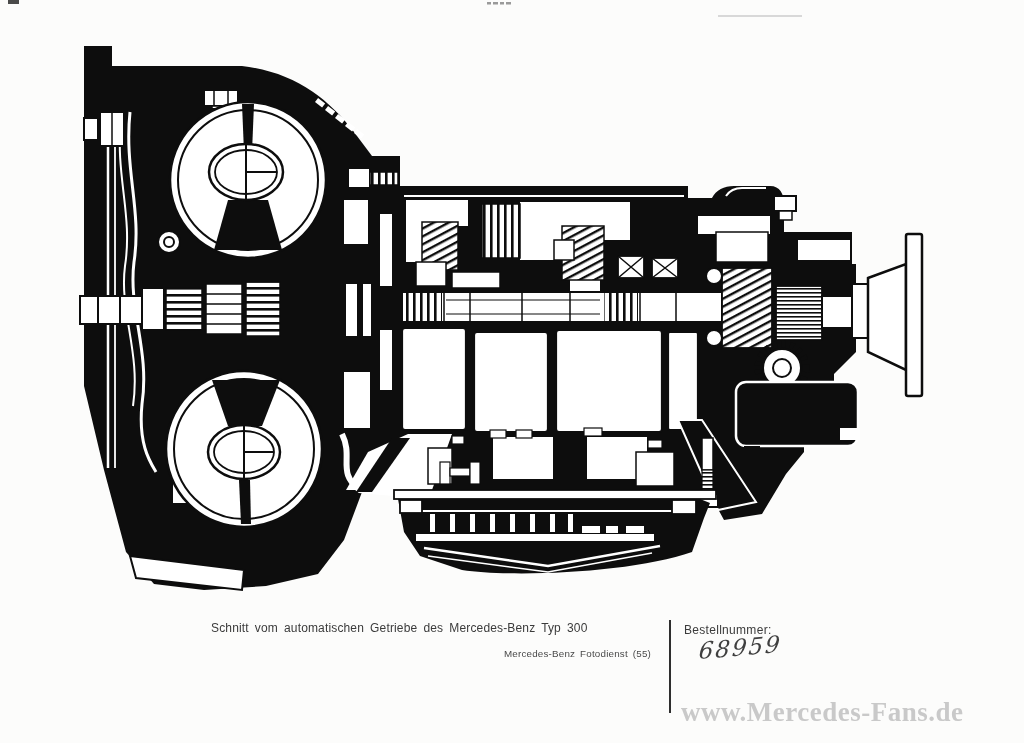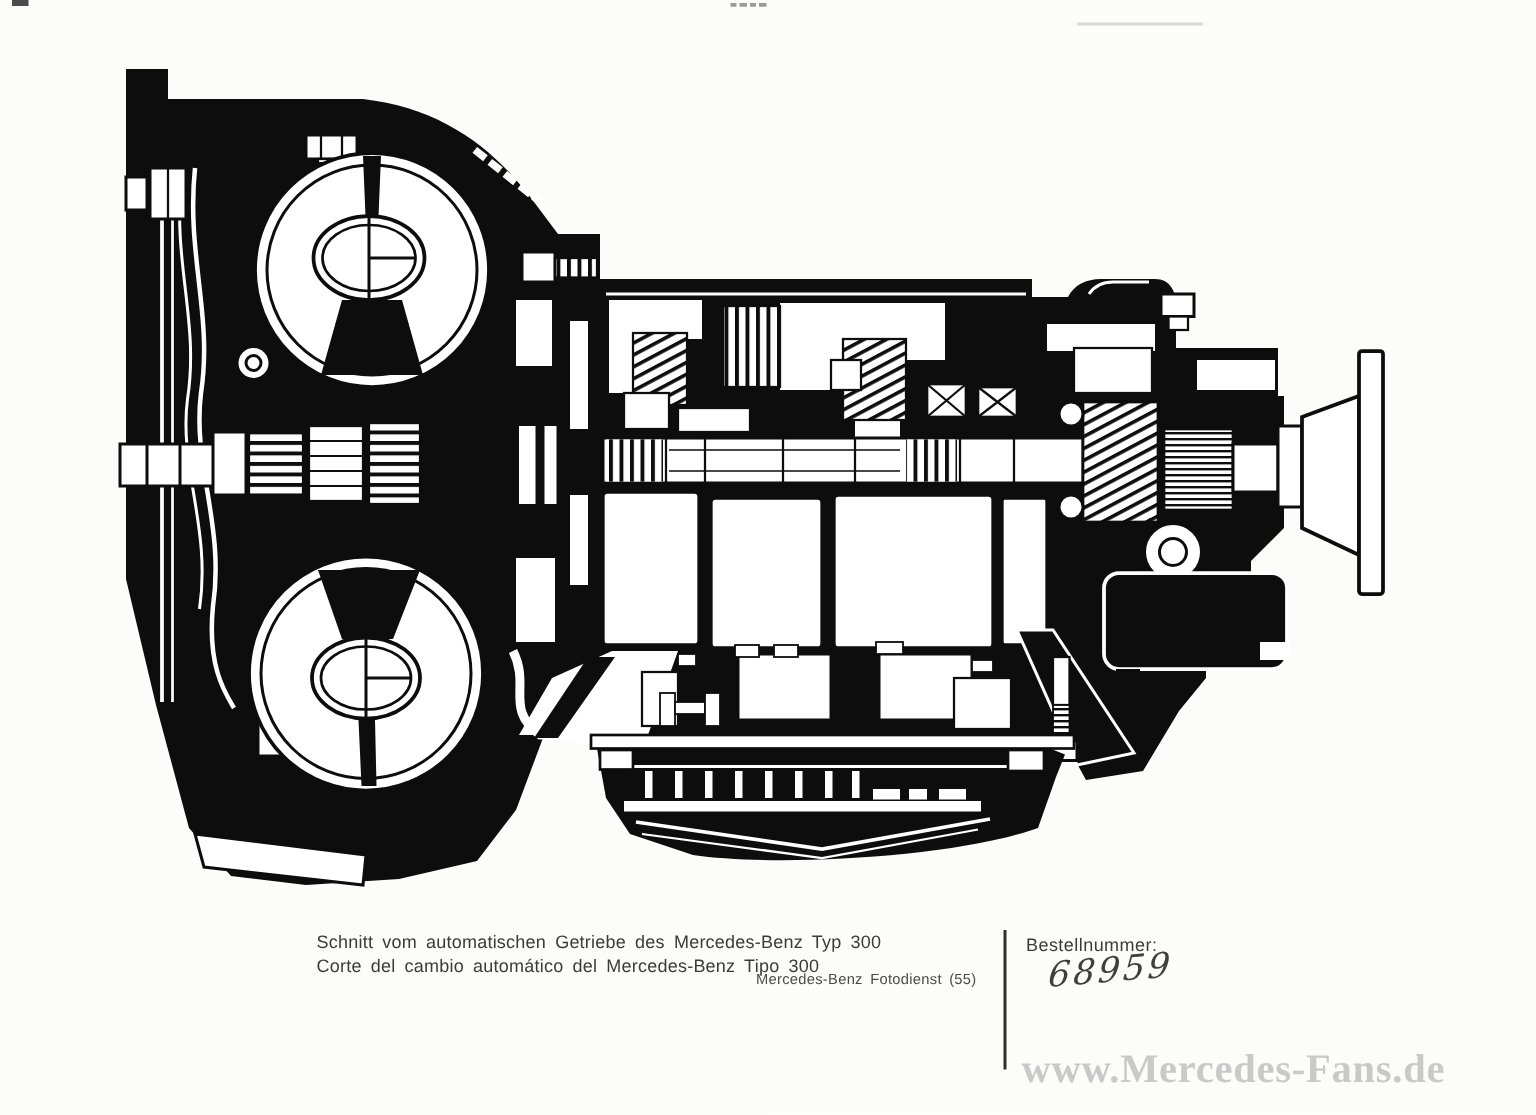--- a/index.html
+++ b/index.html
@@ -236,21 +236,20 @@
       <rect x="416" y="534" width="238" height="7" fill="#ffffff"></rect>
       <path d="M424,548 L548,566 L660,546" fill="none" stroke="#ffffff" stroke-width="2.5"></path>
       <path d="M428,556 L548,572 L652,553" fill="none" stroke="#ffffff" stroke-width="1.5"></path>
       <rect x="400" y="500" width="22" height="13" fill="#ffffff" stroke="#0d0d0d" stroke-width="1.8"></rect>
       <rect x="672" y="500" width="24" height="14" fill="#ffffff" stroke="#0d0d0d" stroke-width="1.8"></rect>
     </g>
   </svg>
 
   <div class="caption-block">
     <div class="caption-line">Schnitt vom automatischen Getriebe des Mercedes-Benz Typ 300</div>
-    <div class="caption-line">Corte del cambio automático del Mercedes-Benz Tipo 300</div>
   </div>
   <div class="credit-line">Mercedes-Benz Fotodienst (55)</div>
 
   <div class="divider"></div>
 
   <div class="order-label">Bestellnummer:</div>
   <div class="order-number">68959</div>
 
   <div class="watermark">www.Mercedes-Fans.de</div>
 

